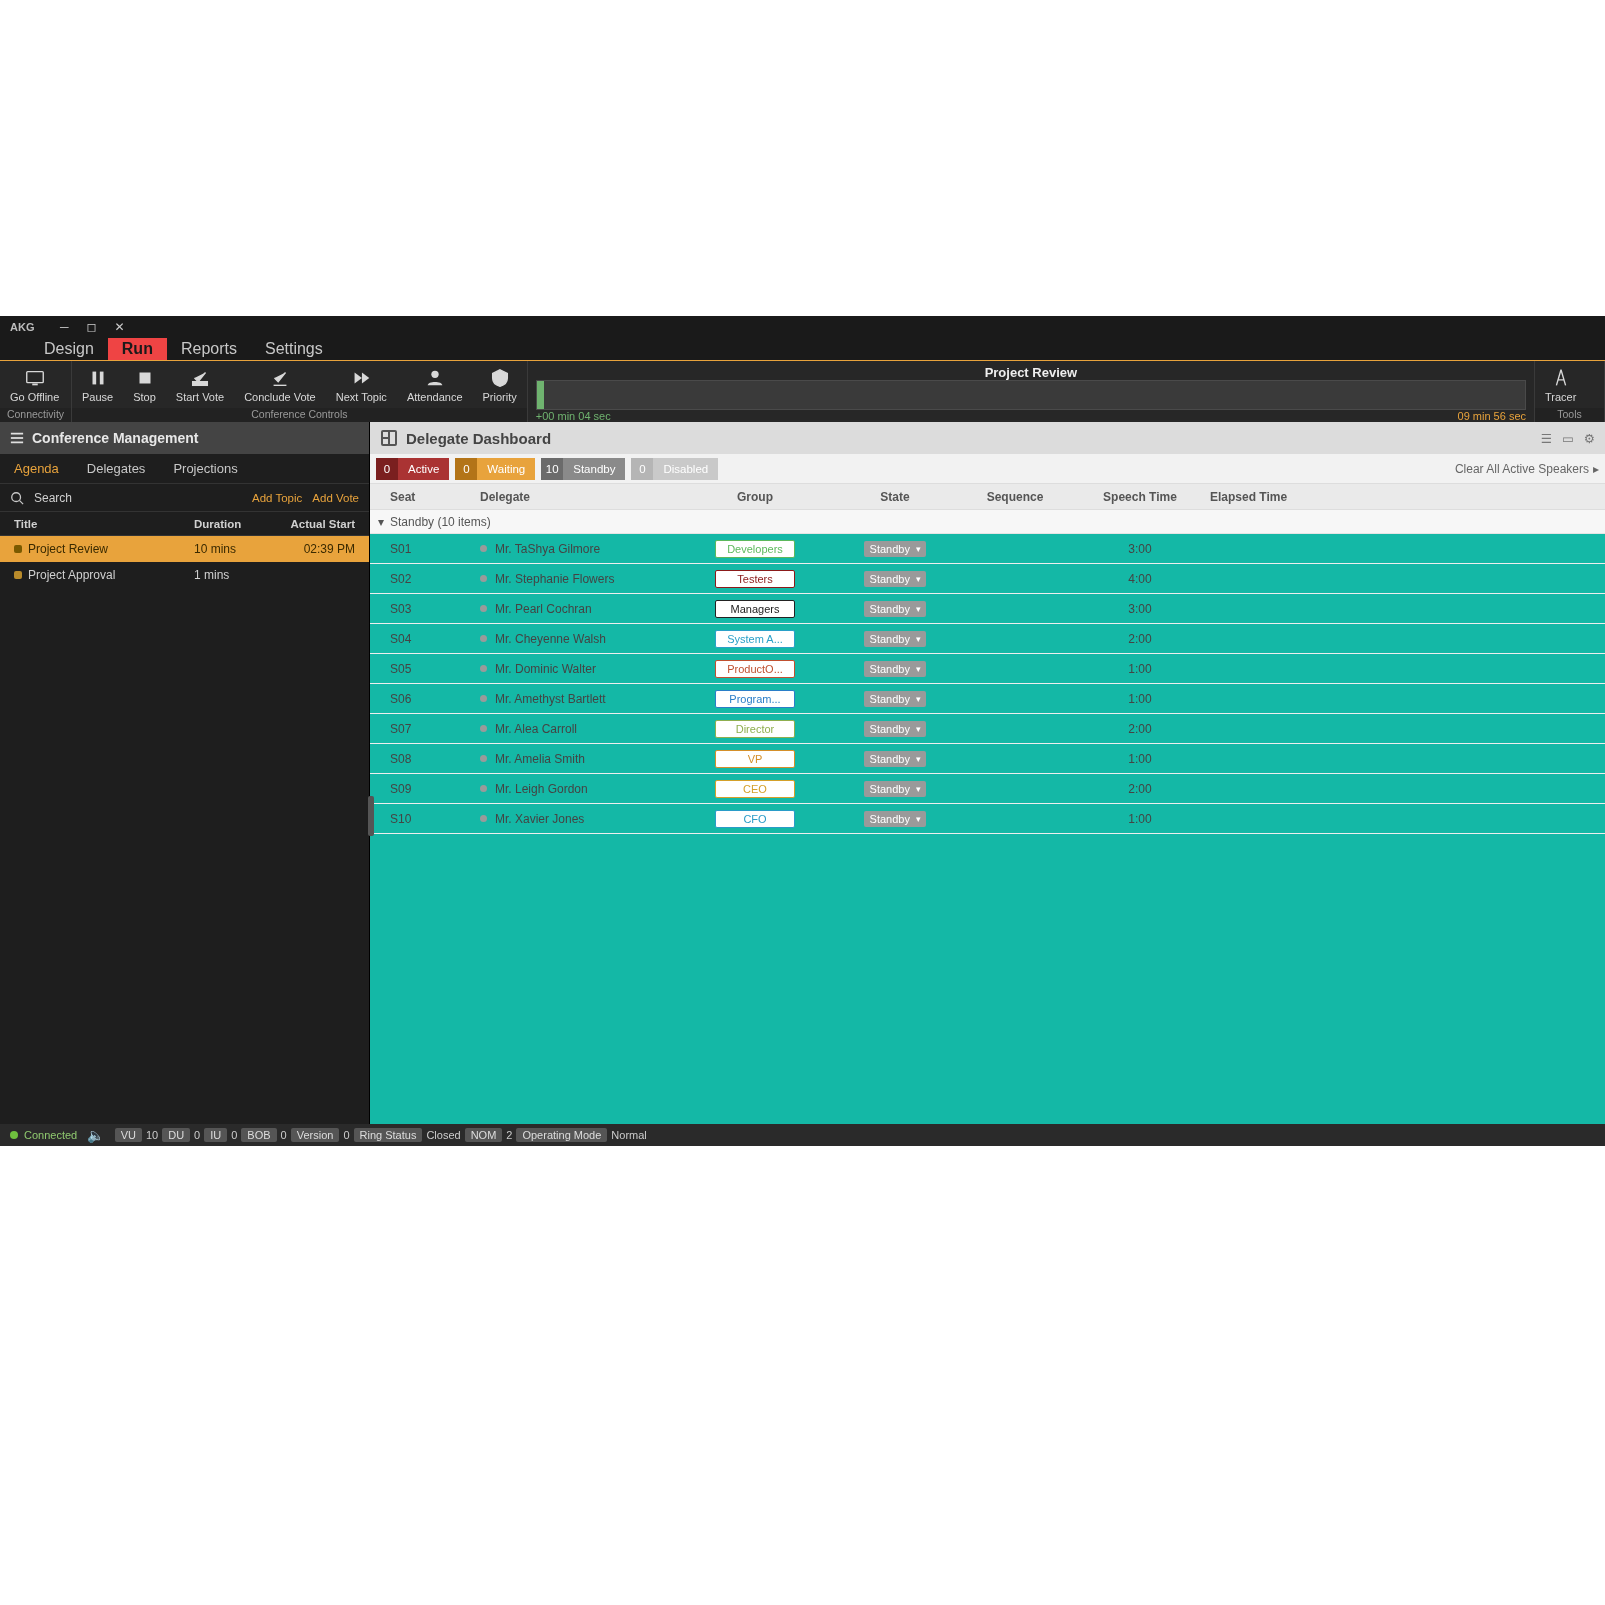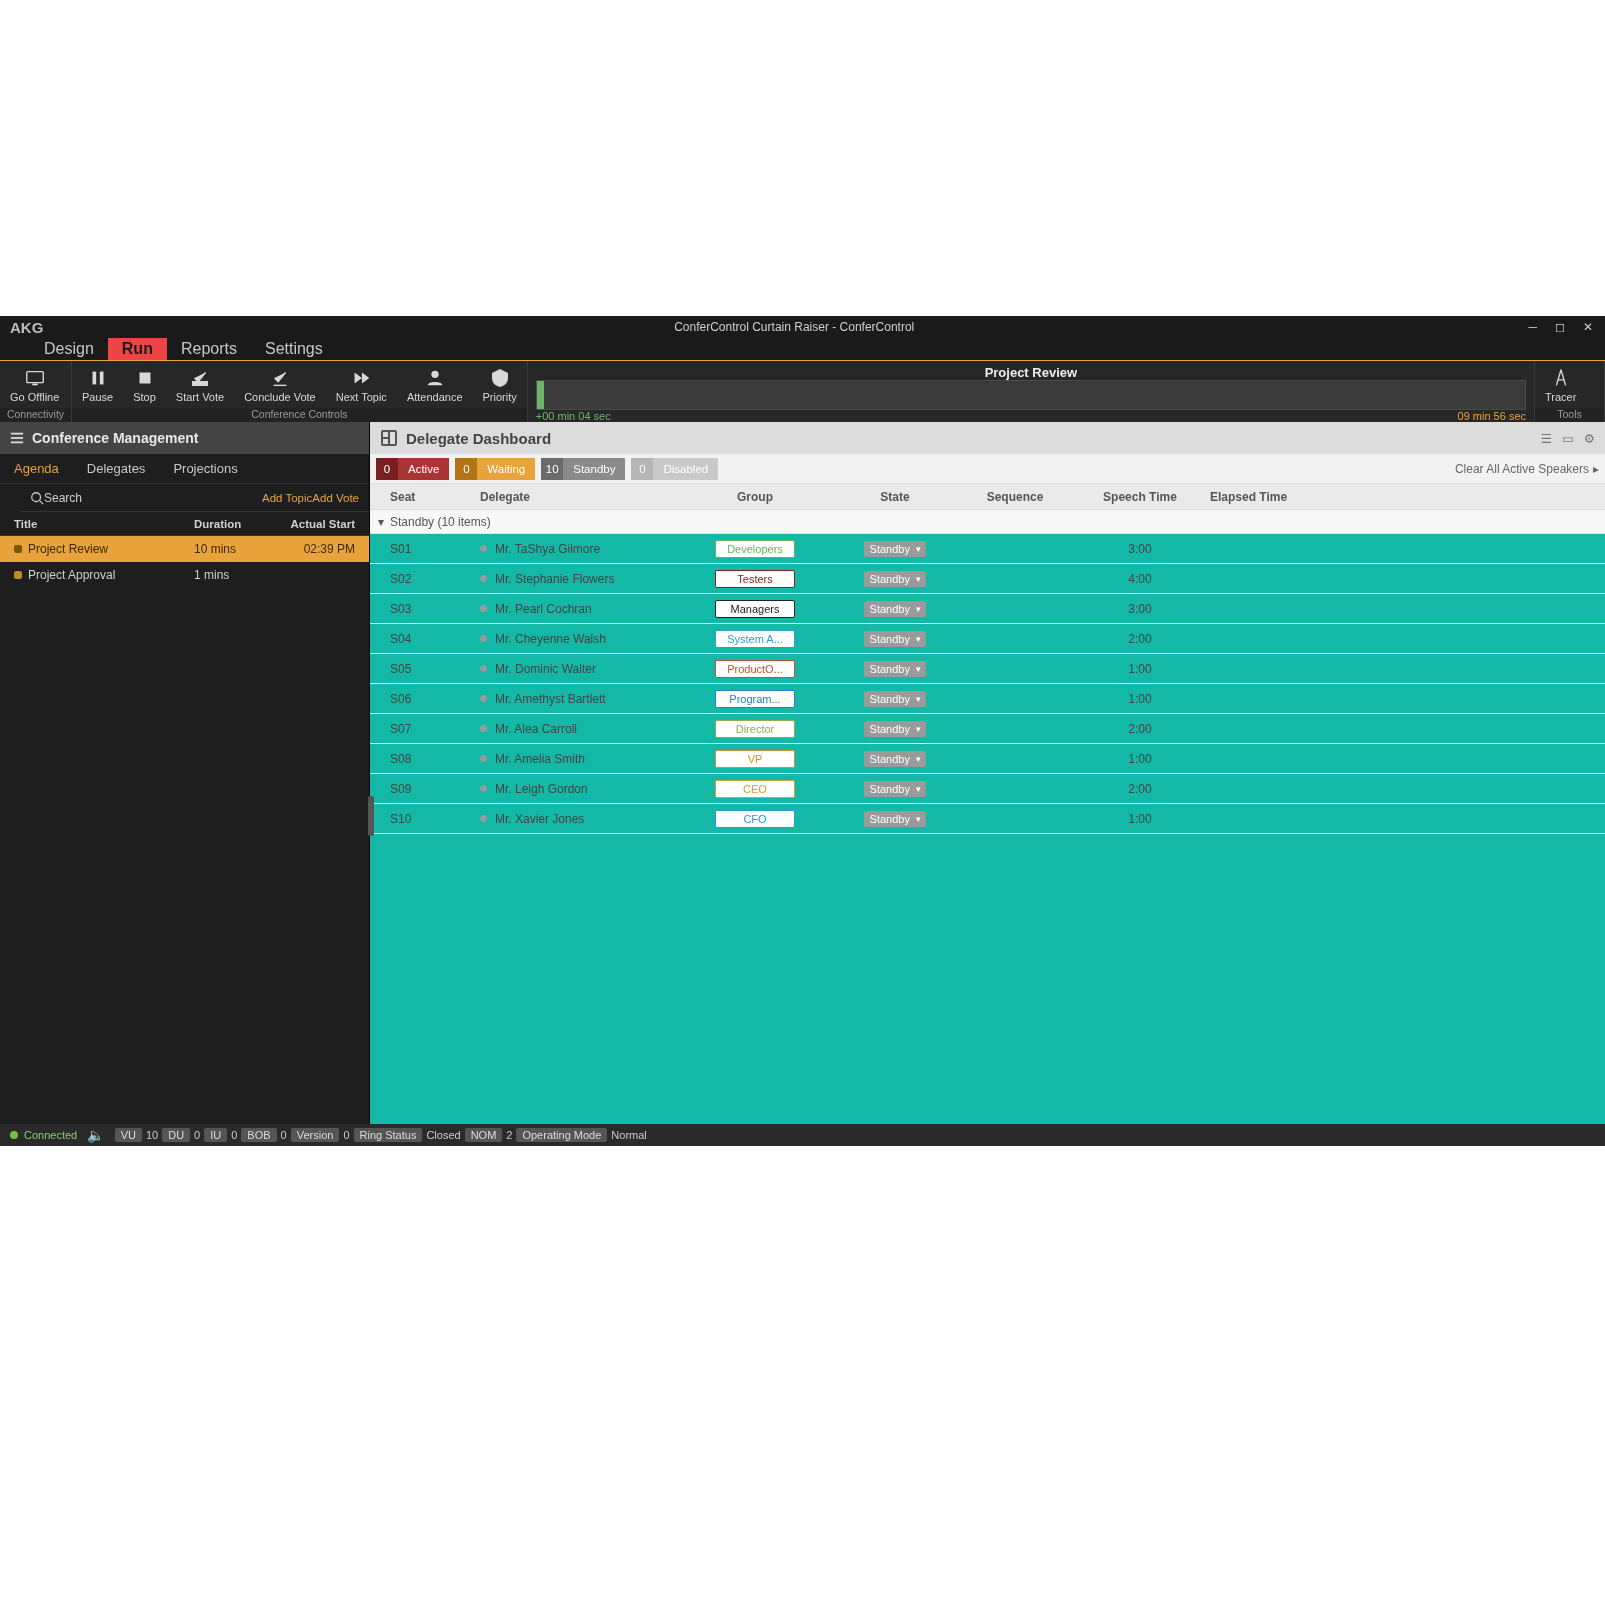--- a/index.html
+++ b/index.html
@@ -1,20 +1,20 @@
 <!DOCTYPE html>
 <html><head>
 <meta charset="utf-8">
 <style>
   * { box-sizing: border-box; margin: 0; padding: 0; font-family: "Segoe UI", Arial, sans-serif; }
   html, body { width: 1605px; height: 1605px; background: #ffffff; }
   .stage { position: absolute; left: 0; top: 316px; width: 1605px; height: 830px; background: #1a1a1a; display: flex; flex-direction: column; color: #d0d0d0; font-size: 12.5px; }
   
   .titlebar { height: 22px; background: #1a1a1a; display: flex; align-items: center; color: #bdbdbd; }
-  .titlebar .brand { width: 60px; padding-left: 10px; font-size: 15px; font-weight: 600; }
+  .titlebar .brand { width: 60px; padding-left: 10px; font-size: 11px; font-weight: 600; }
   .titlebar .center { flex: 1; text-align: center; font-size: 12px; color: #cfcfcf; }
   .winbtns { display: flex; gap: 18px; padding-right: 12px; font-size: 12px; color: #cfcfcf; }
   .winbtns span { cursor: pointer; }
   
   .menubar { height: 22px; background: #1a1a1a; display: flex; align-items: stretch; padding-left: 30px; font-size: 16px; }
   .menubar .mitem { padding: 0 14px; display: flex; align-items: center; color: #c8c8c8; cursor: pointer; }
   .menubar .mitem.active { background: #ef4444; color: #1a1a1a; font-weight: 600; }
   
   .ribbon { height: 62px; background: #272727; border-top: 1px solid #e8a33c; display: flex; color: #d0d0d0; }
   .rgroup { border-right: 1px solid #3a3a3a; display: flex; flex-direction: column; }
@@ -31,21 +31,21 @@
   .progress-times .left { color: #6fb36f; }
   .progress-times .right { color: #e8a33c; }
   
   .maincols { flex: 1; display: flex; min-height: 0; }
   
   .sidebar { width: 370px; background: #1e1e1e; display: flex; flex-direction: column; border-right: 1px solid #000; }
   .side-head { background: #444; height: 32px; display: flex; align-items: center; gap: 8px; padding: 0 10px; color: #e8e8e8; font-size: 14px; font-weight: 600; }
   .side-tabs { height: 30px; display: flex; align-items: center; gap: 28px; padding: 0 14px; border-bottom: 1px solid #333; font-size: 13px; }
   .side-tabs .stab { color: #c8c8c8; cursor: pointer; }
   .side-tabs .stab.active { color: #e8a33c; }
-  .side-search { height: 28px; display: flex; align-items: center; padding: 0 10px; font-size: 12px; border-bottom: 1px solid #333; margin-left: 20px; }
+  .side-search { height: 28px; display: flex; align-items: center; padding: 0 10px; gap: 10px; font-size: 12px; border-bottom: 1px solid #333; }
   .side-search .spacer { flex: 1; }
   .side-search .addbtn { color: #e8a33c; cursor: pointer; font-size: 11.5px; }
   .side-cols { height: 24px; display: flex; align-items: center; padding: 0 14px; font-size: 11.5px; color: #d0d0d0; border-bottom: 1px solid #333; font-weight: 600; }
   .side-cols .c1 { flex: 0 0 180px; }
   .side-cols .c2 { flex: 0 0 90px; }
   .side-cols .c3 { flex: 1; text-align: right; }
   .agenda-row { height: 26px; display: flex; align-items: center; padding: 0 14px; font-size: 12px; }
   .agenda-row.selected { background: #e8a33c; color: #3a2a00; }
   .agenda-row .c1 { flex: 0 0 180px; display: flex; align-items: center; gap: 6px; }
   .agenda-row .c2 { flex: 0 0 90px; }
@@ -94,21 +94,20 @@
   .ico { width: 22px; height: 22px; }
   .ico-sm { width: 14px; height: 14px; }
 </style>
 </head>
 <body>
 
 <div class="stage">
 
   <div class="titlebar">
     <div class="brand">AKG</div>
-    <div class="center">ConferControl Curtain Raiser - ConferControl</div>
     <div class="winbtns">
       <span>─</span>
       <span>◻</span>
       <span>✕</span>
     </div>
   </div>
 
   <div class="menubar" id="menubar">
       <div class="mitem">Design</div>
       <div class="mitem active">Run</div>

